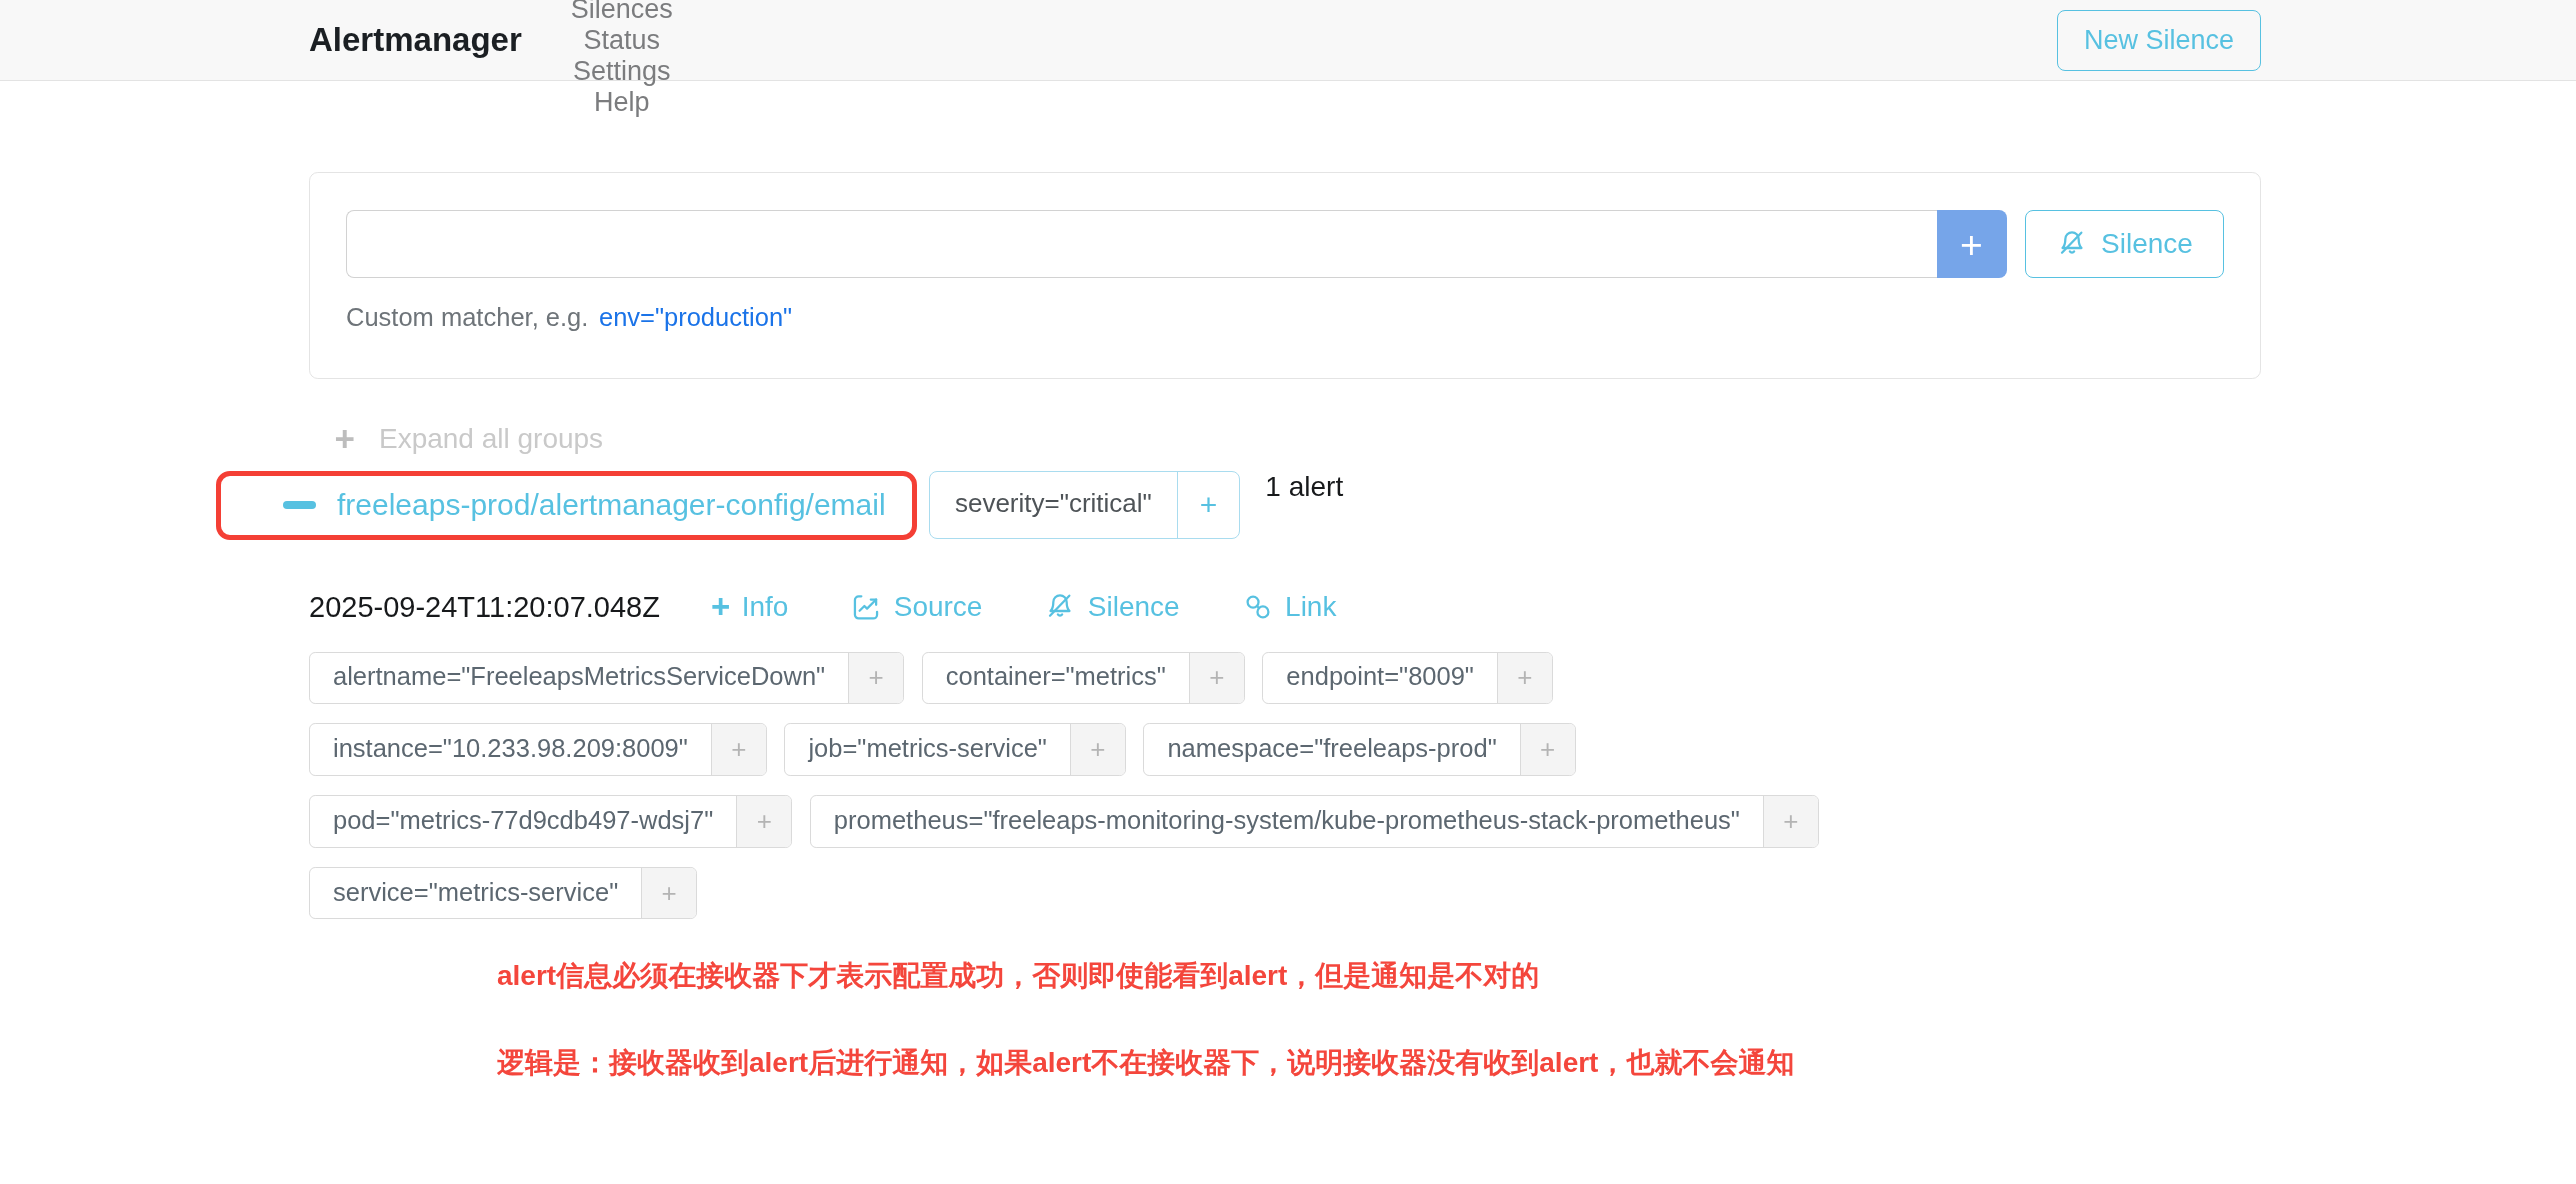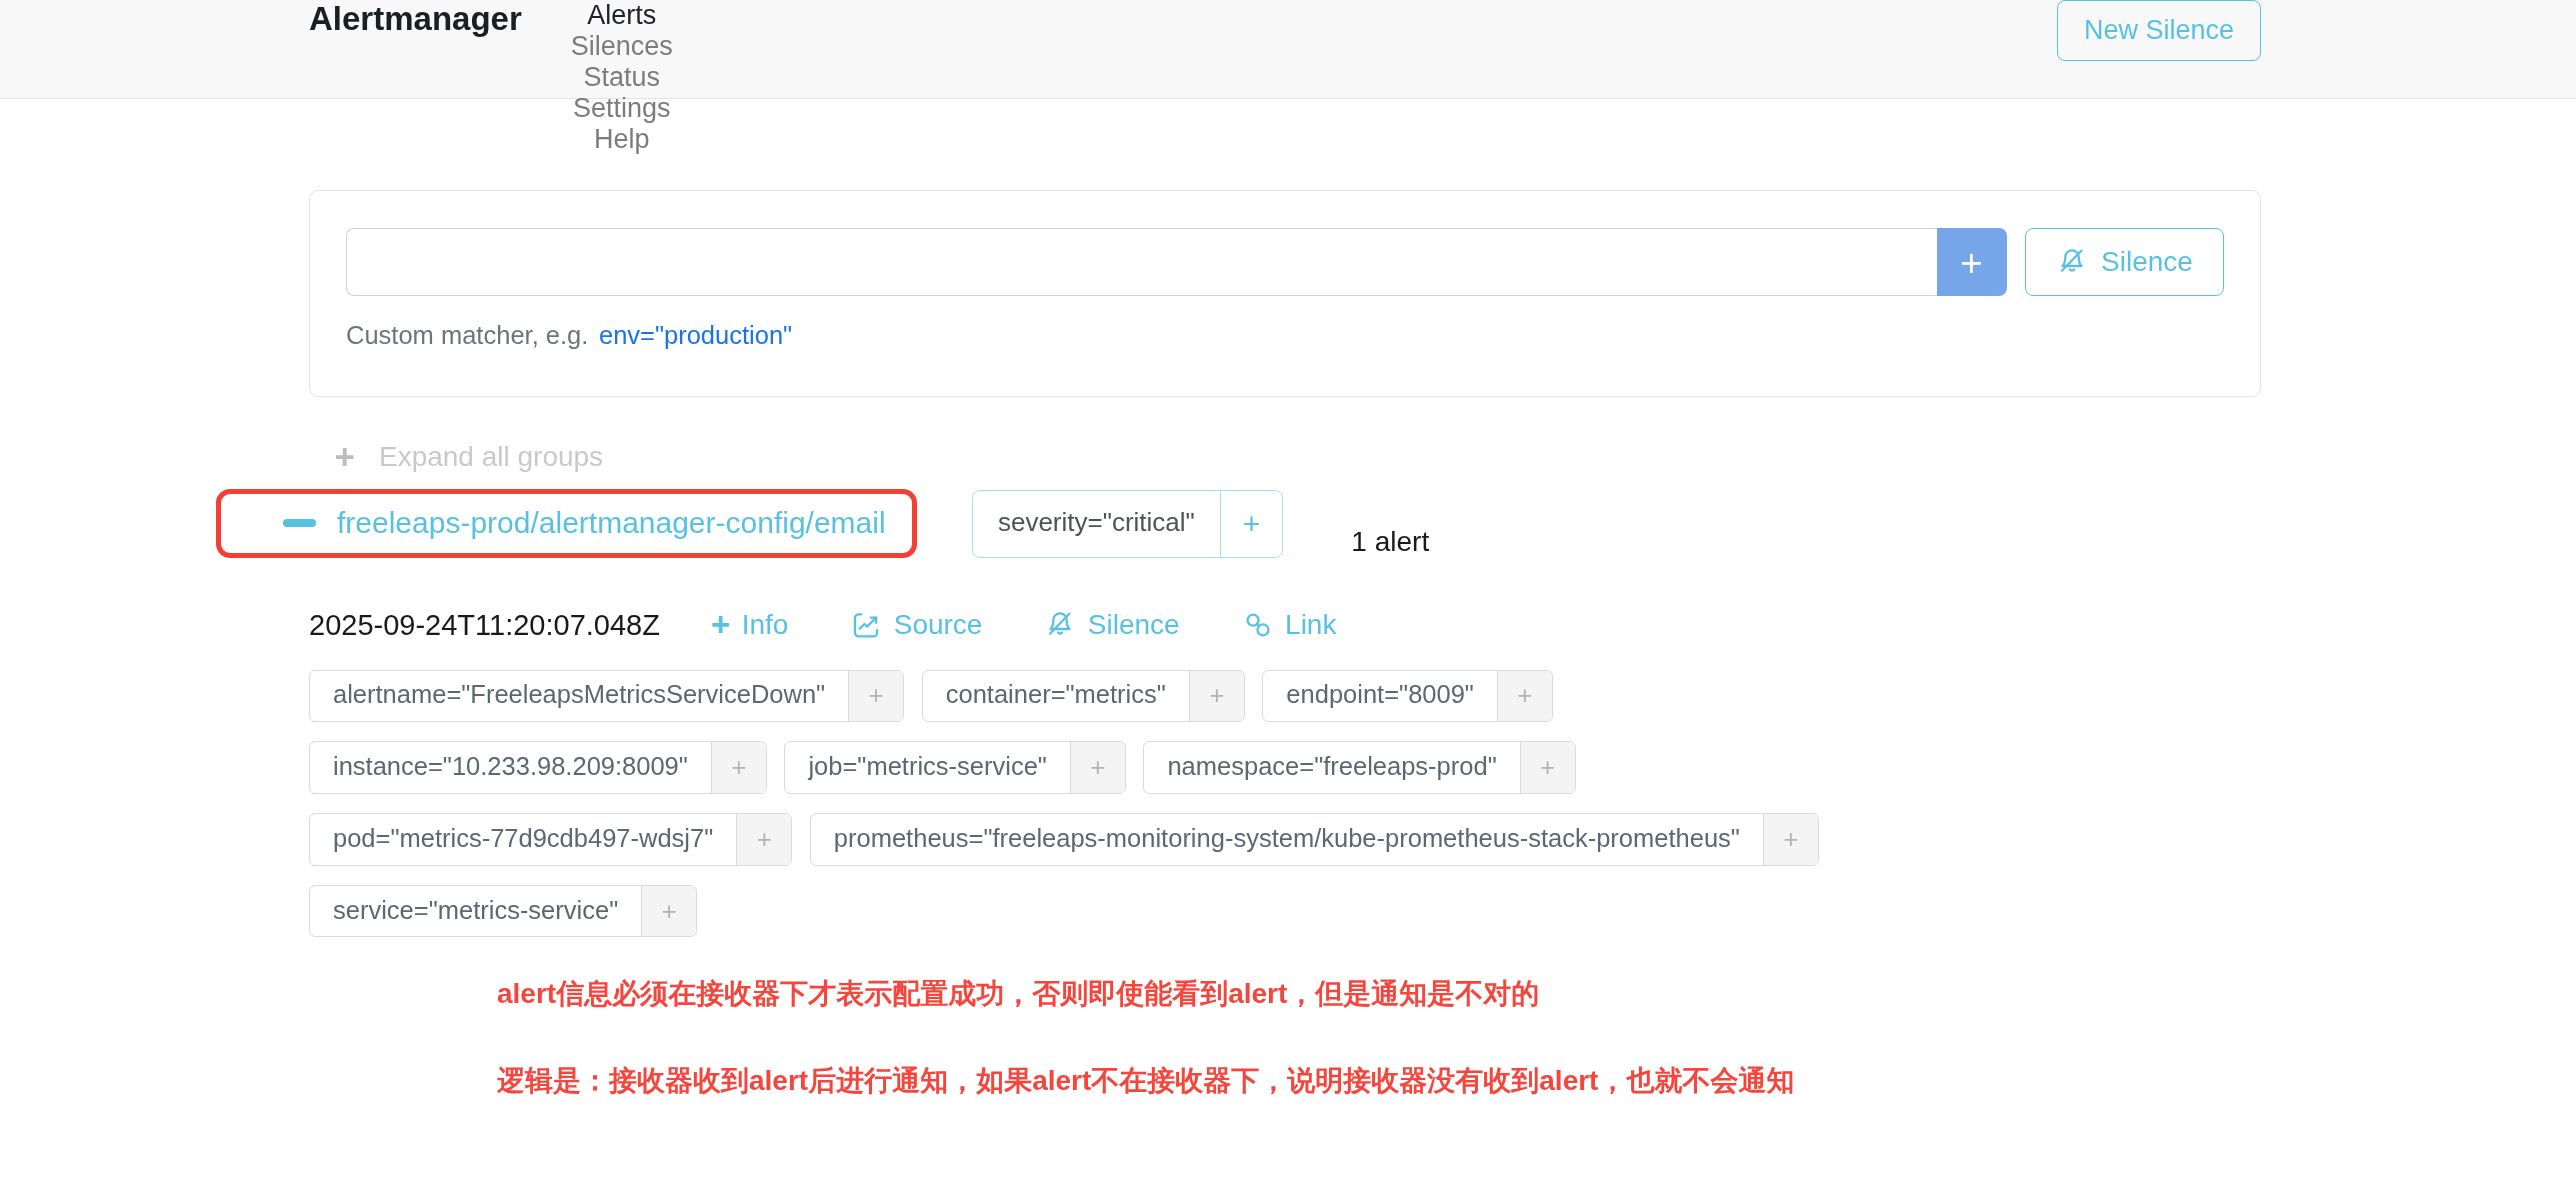--- a/index.html
+++ b/index.html
@@ -1,21 +1,21 @@
 <!DOCTYPE html>
 <html style="font-size:14px"><head>
 <meta charset="utf-8">
 <style>
   * { margin:0; padding:0; box-sizing:border-box; }
   html,body { width:2576px; height:1184px; background:#fff; overflow:hidden;
     font-family:"Liberation Sans","DejaVu Sans",sans-serif; color:#212529; }
 
   
-  .navbar { height:99px; background:#f8f8f8; border-bottom:1.8px solid #e3e3e3;
-    display:flex; align-items:flex-start; padding:0 315px 0 309px; }
+  .navbar { height:81px; background:#f8f8f8; border-bottom:1.8px solid #e3e3e3;
+    display:flex; align-items:center; padding:0 315px 0 309px; }
   .brand { font-size:33px; font-weight:600; color:#1b1f23; margin-right:49px; cursor:pointer; }
   .nav-links { display:flex; align-items:center;flex-direction:column; }
   .nav-link { font-size:27px; color:#7b7c7e; margin-right:44px; cursor:pointer; text-decoration:none; }
   .nav-link.active { color:#202327; }
   .btn-new-silence { margin-left:auto; font-size:27px; color:#57c1e1; border:1.8px solid #57c1e1;
     border-radius:8px; padding:14px 26px; background:transparent; cursor:pointer; }
 
   
   .main { padding:91px 315px 0 309px; }
 
@@ -42,21 +42,21 @@
     display:flex; align-items:center; justify-content:center; gap:13px; padding:0 26px; }
   .hint { margin-top:25px; font-size:25.5px; color:#6e7479; }
   .hint a { color:#1a73e8; margin-left:10.6px; text-decoration:none; cursor:pointer; }
 
   
   .expand-row { margin:44px 0 0 25.5px; color:#c9c9c9; font-size:28px;
     display:flex; align-items:center; gap:24px; cursor:pointer; width:max-content; }
   .expand-plus { font-size:35px; font-weight:700; color:#bdbdbd; line-height:0.8; }
   .anno-receiver { margin:-14px 0 0 -44px; color:#f4463c; font-weight:700; font-size:28px; }
 
-  .group-row { display:flex; align-items:flex-end; margin:16px 0 0 -93px;gap:43px; }
+  .group-row { display:flex; align-items:flex-start; margin:16px 0 0 -93px; }
   .red-box { border:5.3px solid #f43f35; border-radius:14px; padding:12.3px 26px 12.3px 25px;
     display:flex; align-items:center; }
   .group-toggle { display:flex; align-items:center; gap:21px; padding-left:37px; cursor:pointer; }
   .minus-icon { width:33px; height:8px; background:#57c1e1; border-radius:4.4px; }
   .group-name { font-size:30px; color:#57c1e1; }
   .severity-box { margin-left:12.3px; border:1.8px solid #a9dcef; border-radius:8px;
     display:flex; align-items:stretch; background:#fff; }
   .severity-text { padding:16px 25px; font-size:26px; color:#4e5357; }
   .severity-plus { border-left:1.8px solid #a9dcef; padding:16px 22px; color:#57c1e1;
     font-size:30px; display:flex; align-items:center; cursor:pointer; }

